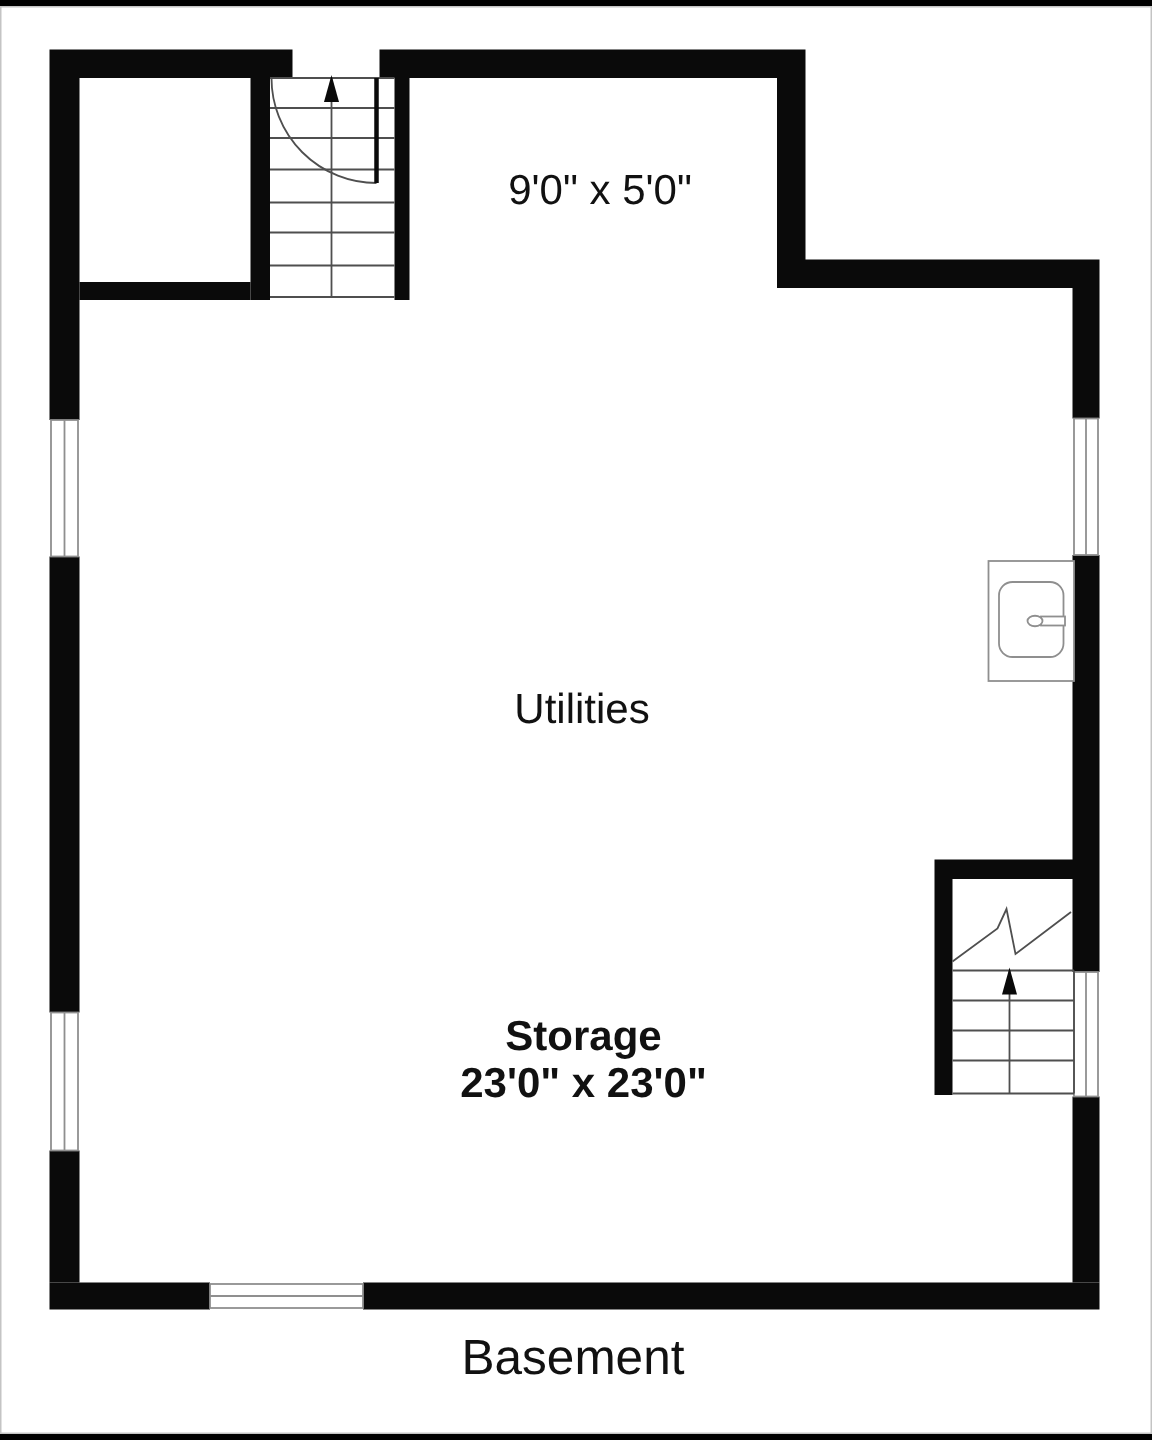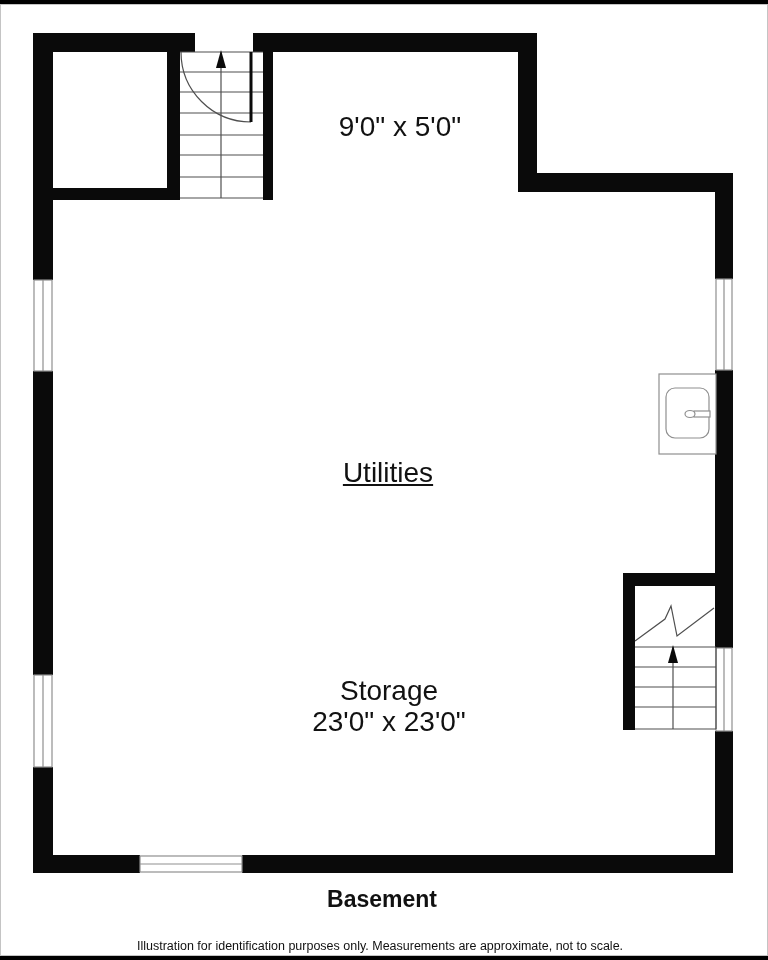--- a/index.html
+++ b/index.html
@@ -21,21 +21,21 @@
     top: 0;
   }
   .label {
     position: absolute;
     transform: translateX(-50%);
     white-space: nowrap;
     color: #111111;
     text-align: center;
   }
   .room-label { font-size: 28px; line-height: 31px; }
-  .title-label { font-size: 23px; font-weight: bold; }
+  .title-label { font-size: 33px; }
   .disclaimer-label { font-size: 12.5px; }
 </style>
 </head>
 <body>
 
 <div id="canvas">
 
   <svg id="plan-svg" width="768" height="960" viewBox="0 0 768 960">
 
     <g fill="#000000">
@@ -125,24 +125,23 @@
       <rect x="659" y="374" width="57" height="80"></rect>
       <rect x="666" y="388" width="43" height="50" rx="9" ry="9"></rect>
       <rect x="694" y="411" width="16" height="6"></rect>
       <ellipse cx="690" cy="414" rx="5" ry="3.5"></ellipse>
     </g>
   </svg>
 
   <div class="label room-label" style="left:400px; top:111px;">9'0" x 5'0"</div>
 
 
-  <div class="label room-label" style="left:388px; top:457px;text-decoration:underline;">Utilities</div>
+  <div class="label room-label" style="left:388px; top:457px;">Utilities</div>
 
-  <div class="label room-label" style="left:389px; top:675px;">
+  <div class="label room-label" style="left:389px; top:675px;font-weight:bold;">
     <div>Storage</div>
     <div>23'0" x 23'0"</div>
   </div>
 
   <div class="label title-label" style="left:382px; top:886px;">Basement</div>
 
-  <div class="label disclaimer-label" style="left:380px; top:939px;">Illustration for identification purposes only. Measurements are approximate, not to scale.</div>
 
 </div>
 
 </body></html>

